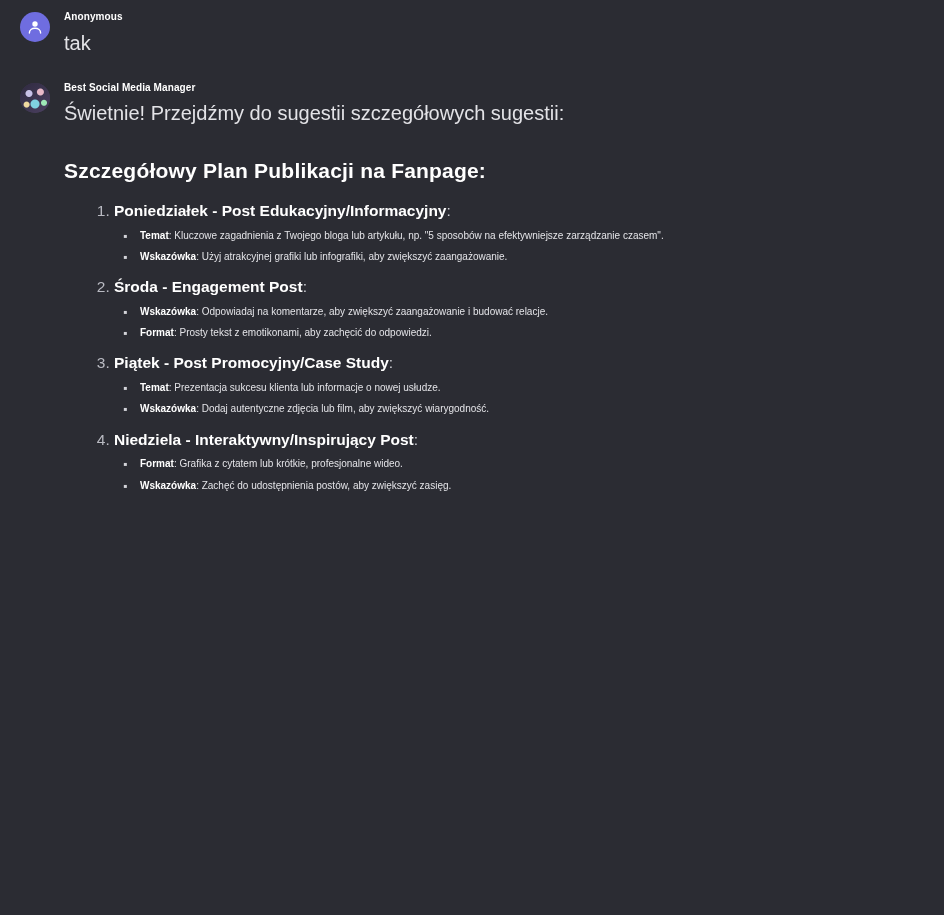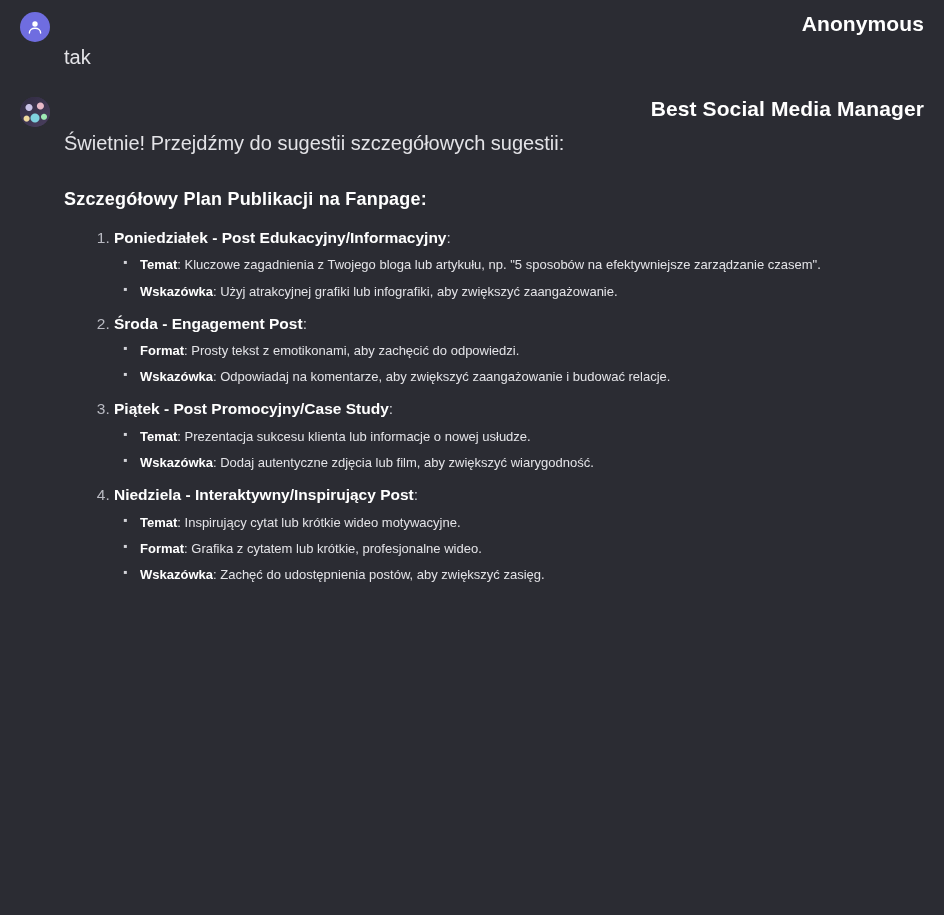--- a/index.html
+++ b/index.html
@@ -51,35 +51,34 @@
       radial-gradient(circle at 50% 70%, #7fd1e0 0 4px, transparent 5px),
       radial-gradient(circle at 22% 72%, #f0d9a0 0 2.5px, transparent 3.5px),
       radial-gradient(circle at 80% 66%, #9ee8b6 0 2.5px, transparent 3.5px),
       linear-gradient(140deg, #2f2a40, #4b4060);
   }
   .body {
     flex: 1 1 auto;
     min-width: 0;
   }
   .author {
-    font-size: 21px;
+    font-size: 10px;
     font-weight: bold;
     color: #ffffff;
     line-height: 1.35;
     margin-bottom: 4px;
     letter-spacing: 0.1px;
-    text-align: right;
   }
   .para {
     font-size: 20px;
     line-height: 1.55;
     color: #e3e3e7;
   }
   h3.section-title {
-    font-size: 18px;
+    font-size: 21px;
     font-weight: bold;
     color: #ffffff;
     margin: 30px 0 14px 0;
     letter-spacing: 0.2px;
   }
   ol.plan {
     margin: 16px;
     padding-left: 34px;
     list-style: decimal;
   }
@@ -96,21 +95,21 @@
     font-weight: bold;
     color: #ffffff;
   }
   ul.details {
     margin: 4px 0 10px 0;
     padding-left: 24px;
     list-style: none;
   }
   ul.details > li {
     position: relative;
-    font-size: 13px;
+    font-size: 10px;
     line-height: 1.62;
     color: #e3e3e7;
     margin-bottom: 5px;
     padding-left: 2px;
   }
   ul.details > li::before {
     content: "▪";
     position: absolute;
     left: -15px;
     top: -1px;
@@ -157,37 +156,36 @@
           <span class="day-title">Poniedziałek - Post Edukacyjny/Informacyjny</span><span>:</span>
           <ul class="details">
             <li><span class="lbl">Temat</span><span>: Kluczowe zagadnienia z Twojego bloga lub artykułu, np. "5 sposobów na efektywniejsze zarządzanie czasem".</span></li>
             <li><span class="lbl">Wskazówka</span><span>: Użyj atrakcyjnej grafiki lub infografiki, aby zwiększyć zaangażowanie.</span></li>
           </ul>
         </li>
 
         <li>
           <span class="day-title">Środa - Engagement Post</span><span>:</span>
           <ul class="details">
+            <li><span class="lbl">Wskazówka</span><span>: Odpowiadaj na komentarze, aby zwiększyć zaangażowanie i budować relacje.</span></li>
             <li><span class="lbl">Format</span><span>: Prosty tekst z emotikonami, aby zachęcić do odpowiedzi.</span></li>
-            <li><span class="lbl">Wskazówka</span><span>: Odpowiadaj na komentarze, aby zwiększyć zaangażowanie i budować relacje.</span></li>
           </ul>
         </li>
 
         <li>
           <span class="day-title">Piątek - Post Promocyjny/Case Study</span><span>:</span>
           <ul class="details">
             <li><span class="lbl">Temat</span><span>: Prezentacja sukcesu klienta lub informacje o nowej usłudze.</span></li>
             <li><span class="lbl">Wskazówka</span><span>: Dodaj autentyczne zdjęcia lub film, aby zwiększyć wiarygodność.</span></li>
           </ul>
         </li>
 
         <li>
           <span class="day-title">Niedziela - Interaktywny/Inspirujący Post</span><span>:</span>
           <ul class="details">
-            <li><span class="lbl">Temat</span><span>: Inspirujący cytat lub krótkie wideo motywacyjne.</span></li>
             <li><span class="lbl">Format</span><span>: Grafika z cytatem lub krótkie, profesjonalne wideo.</span></li>
             <li><span class="lbl">Wskazówka</span><span>: Zachęć do udostępnienia postów, aby zwiększyć zasięg.</span></li>
           </ul>
         </li>
 
       </ol>
     </div>
   </div>
 
 </div>

